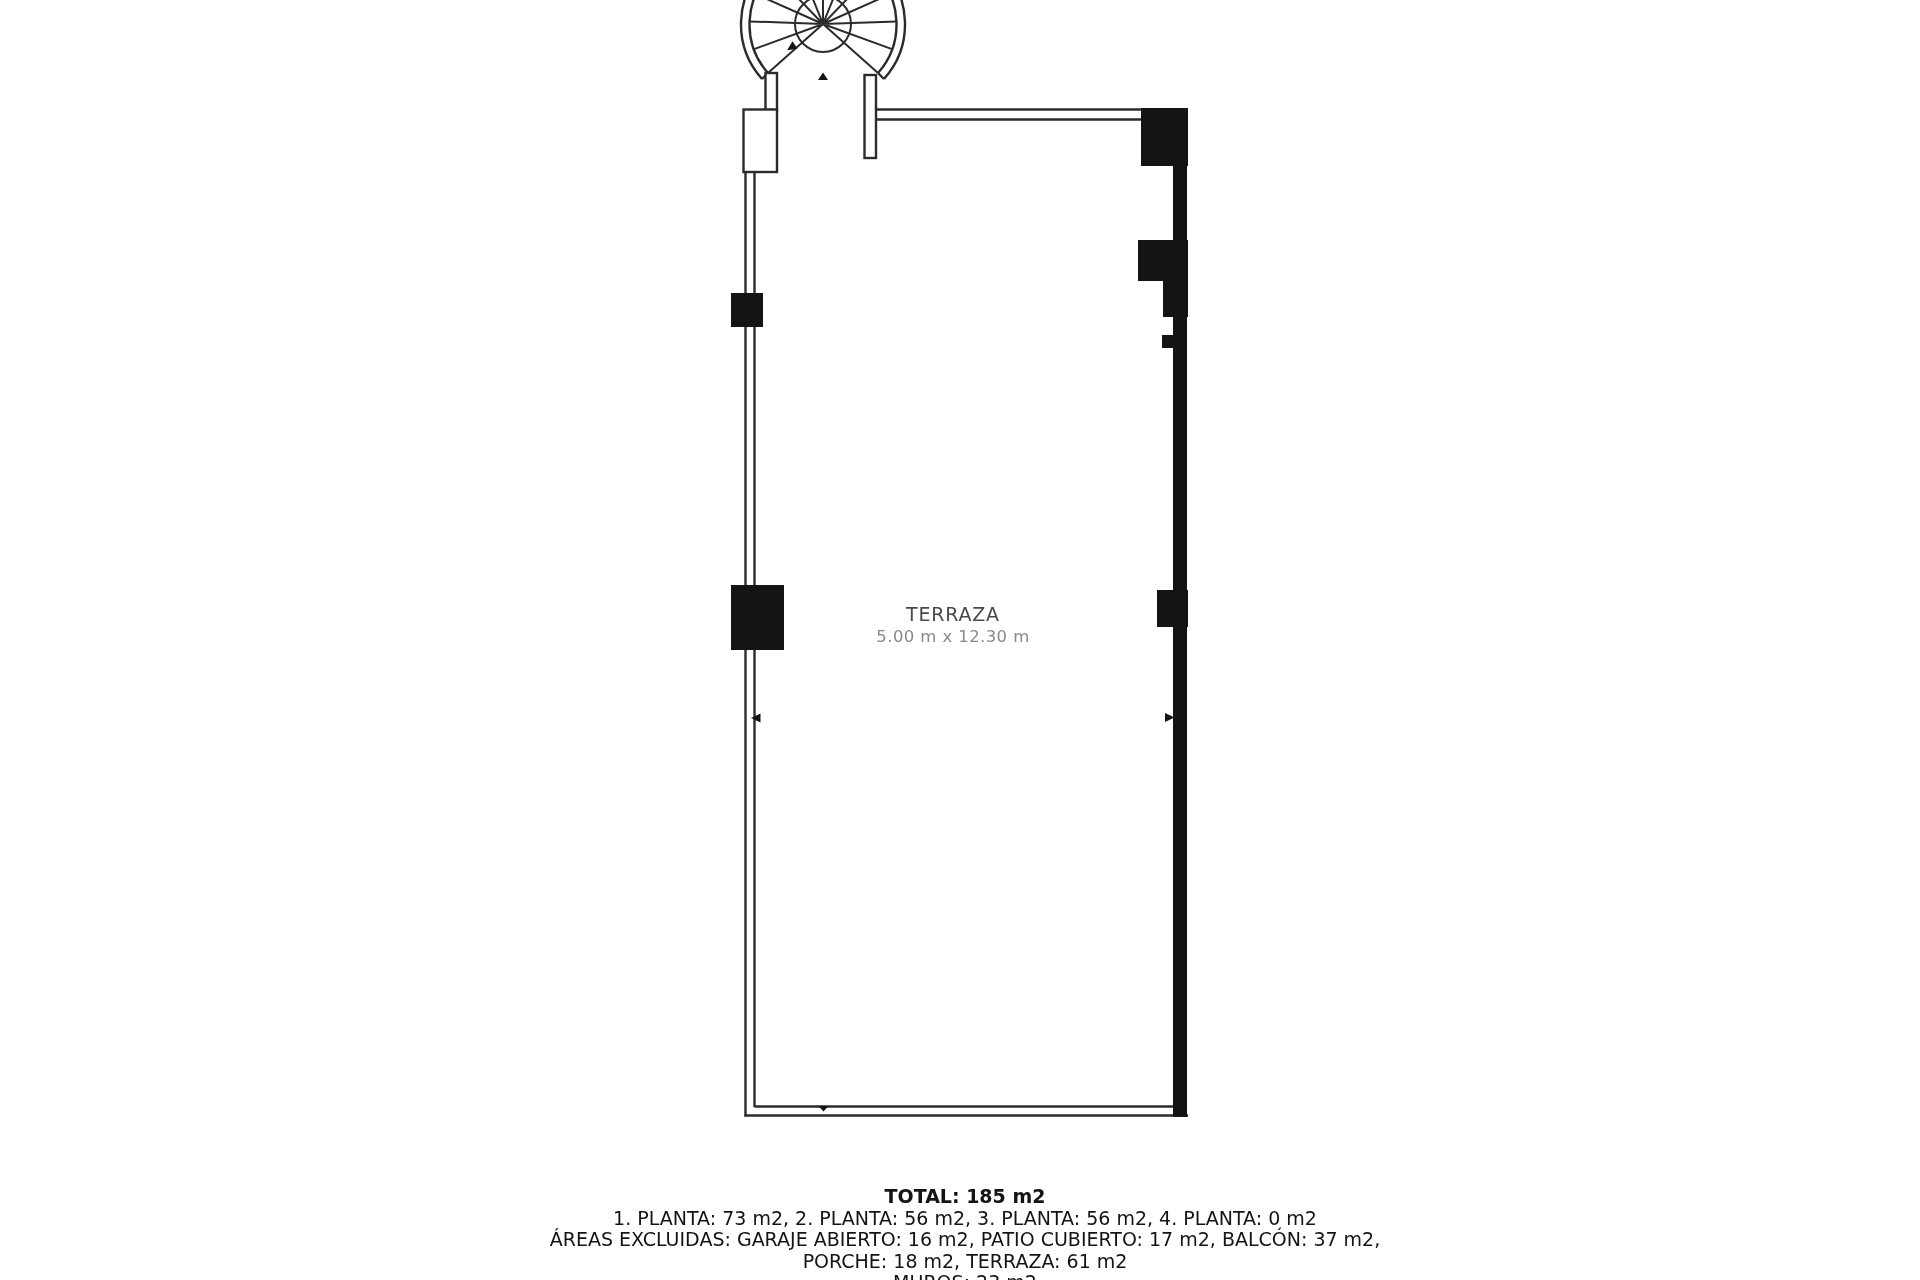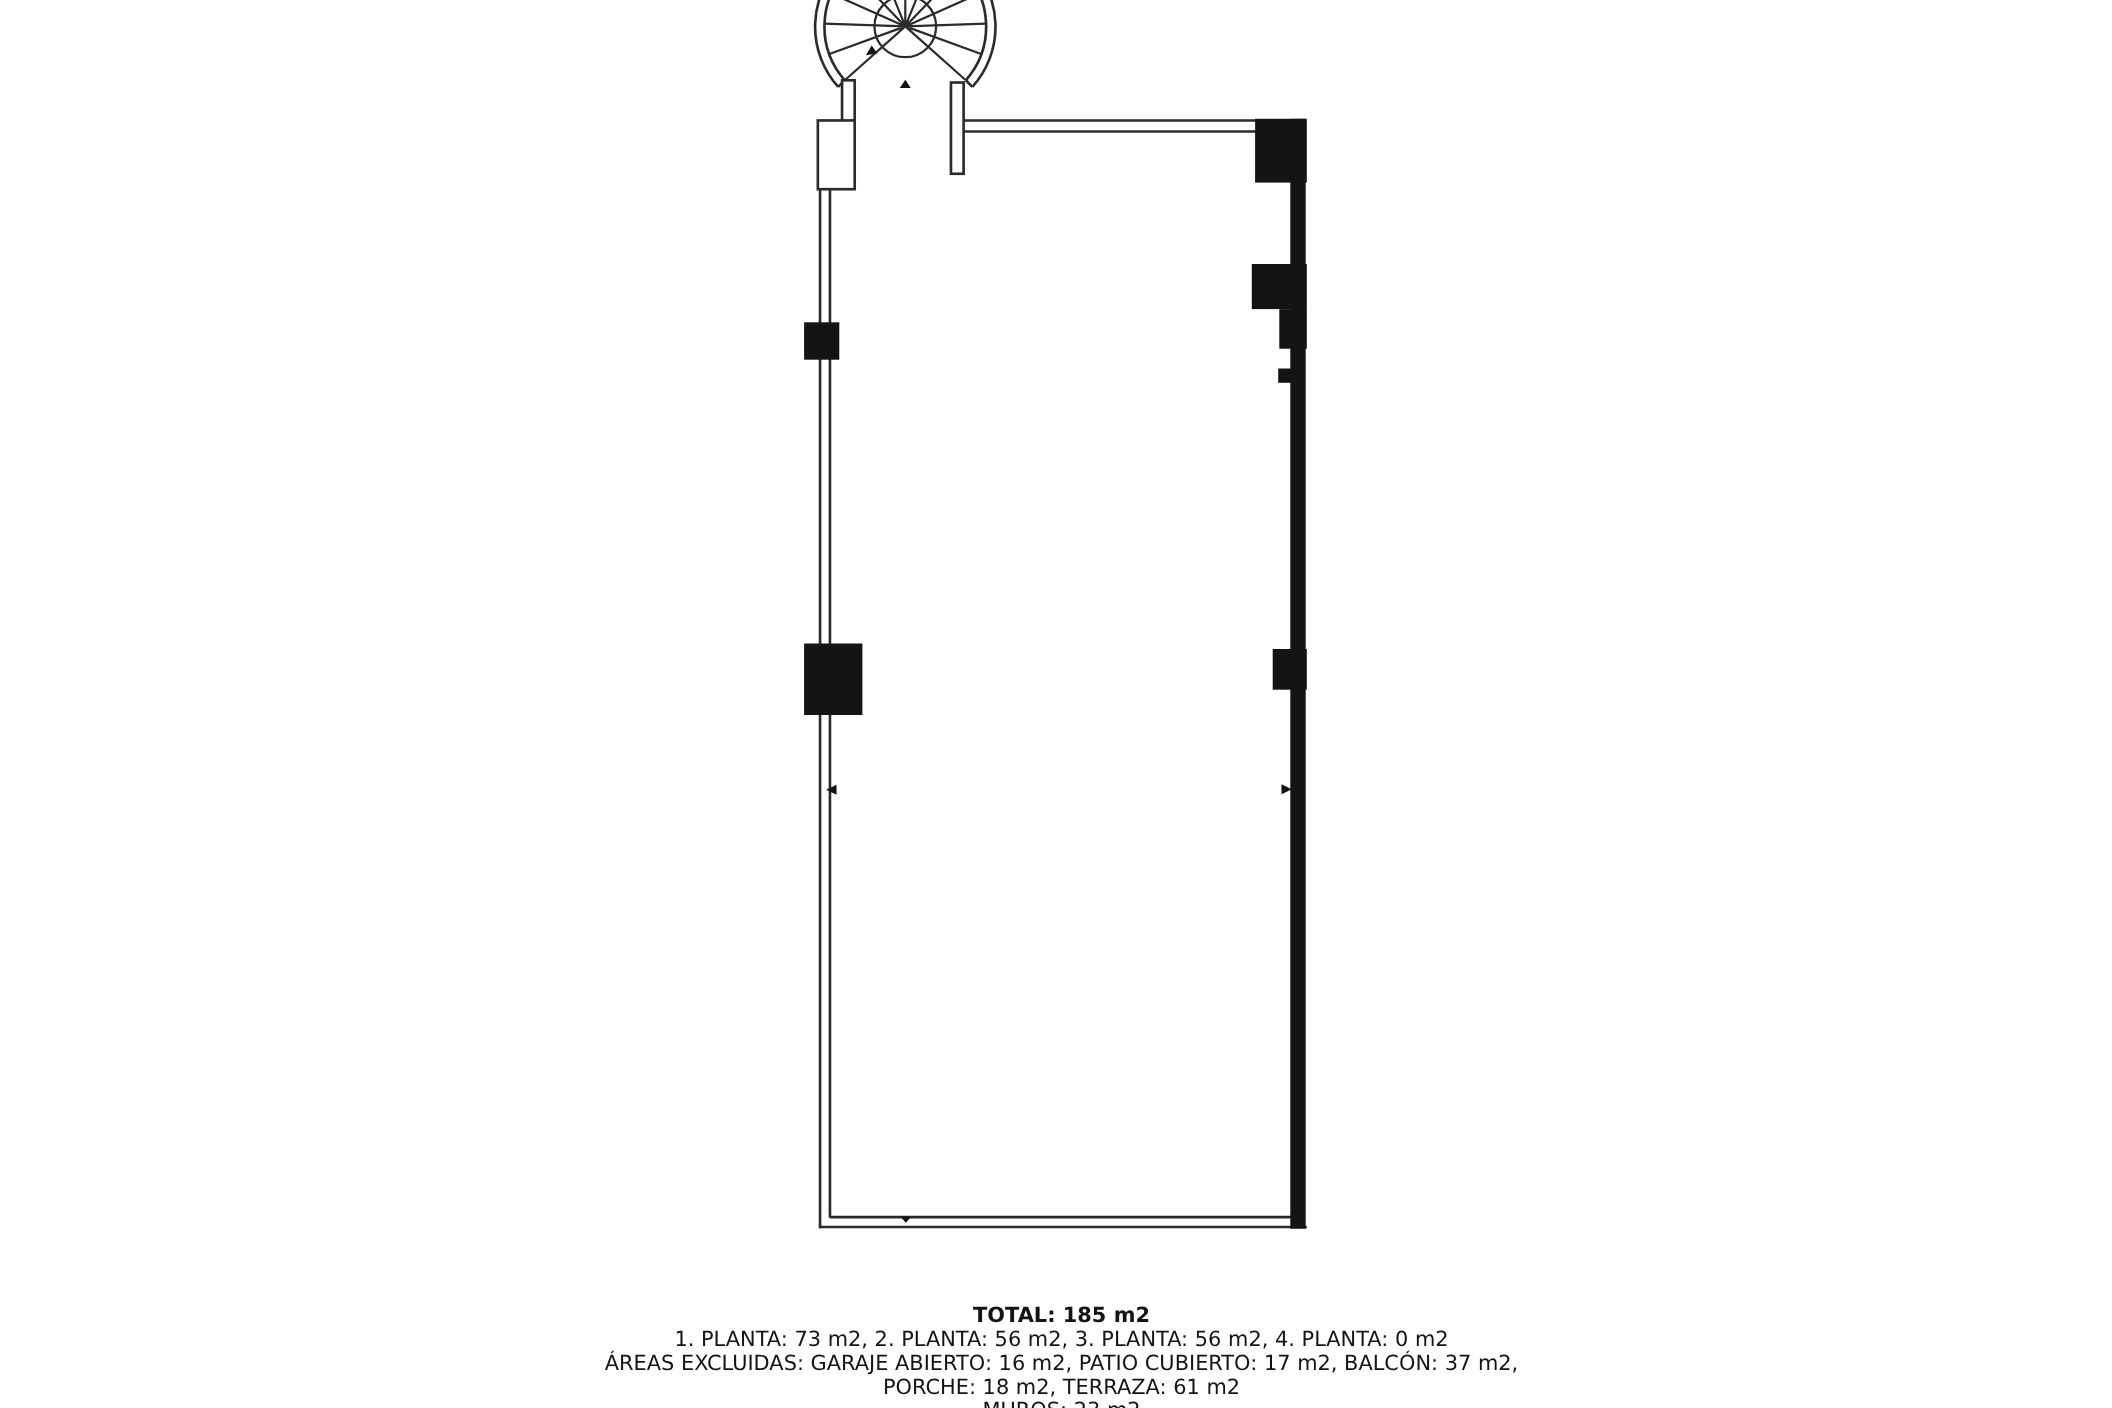--- a/index.html
+++ b/index.html
@@ -90,20 +90,24 @@
       <rect class="solid" x="731" y="585" width="53" height="65"></rect>
     </g>
 
     <g>
       <polygon class="tick" points="751,718 760.5,713.5 760.5,722.5"></polygon>
       <polygon class="tick" points="1174.5,717.5 1165,713 1165,722"></polygon>
       <polygon class="tick" points="818.5,1106 828.5,1106 823.5,1111.5"></polygon>
     </g>
   </svg>
 
+  <div class="room-label">
+    <div class="room-name">TERRAZA</div>
+    <div class="room-dims">5.00 m x 12.30 m</div>
+  </div>
 
   <div class="summary">
     <div class="total">TOTAL: 185 m2</div>
     <div>1. PLANTA: 73 m2, 2. PLANTA: 56 m2, 3. PLANTA: 56 m2, 4. PLANTA: 0 m2</div>
     <div>ÁREAS EXCLUIDAS: GARAJE ABIERTO: 16 m2, PATIO CUBIERTO: 17 m2, BALCÓN: 37 m2,</div>
     <div>PORCHE: 18 m2, TERRAZA: 61 m2</div>
     <div>MUROS: 23 m2</div>
   </div>
 
 </div>

